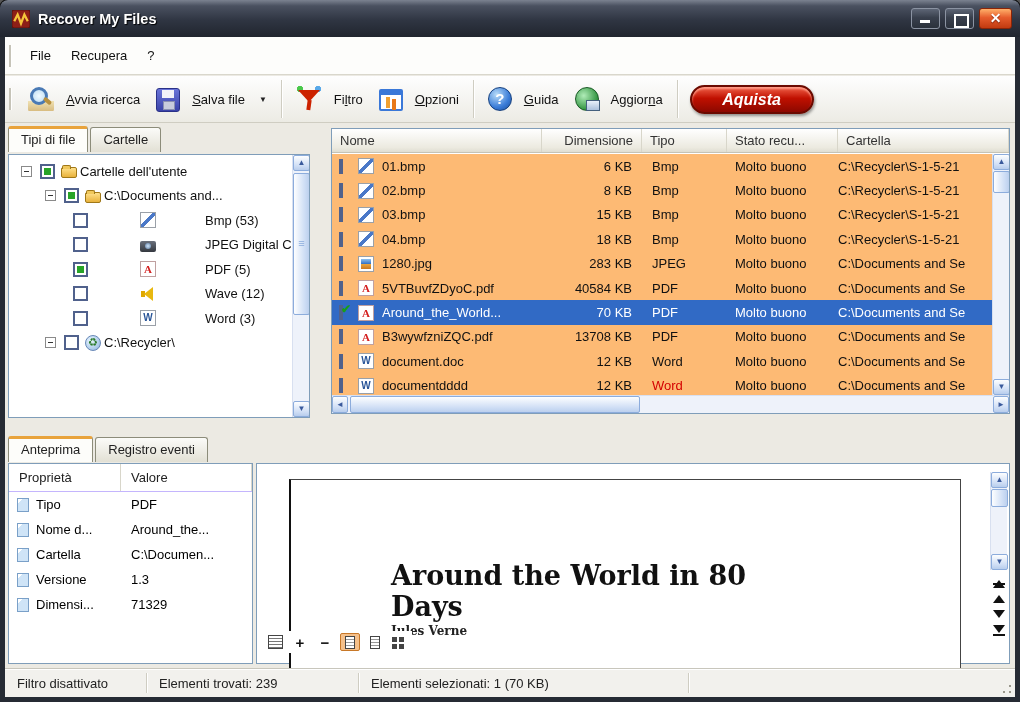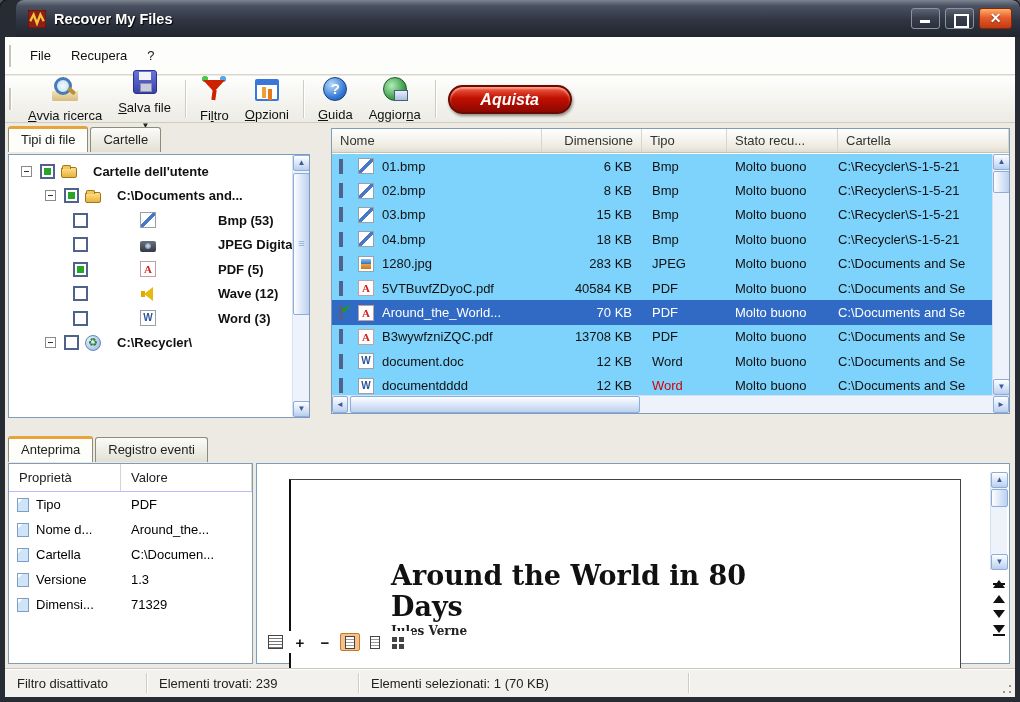--- a/index.html
+++ b/index.html
@@ -2,21 +2,21 @@
 <html><head>
 <meta charset="utf-8">
 <style>
   * { margin:0; padding:0; box-sizing:border-box; }
   html,body { background:#555; }
   body { font-family:"Liberation Sans", sans-serif; }
   .window { position:relative; width:1020px; height:702px; background:#262b34;
             border-radius:8px 8px 0 0; overflow:hidden; box-shadow:0 0 0 1px #111; }
 
   
-  .titlebar { position:absolute; top:0; left:16px; right:0; height:37px;
+  .titlebar { position:absolute; top:0; left:0; right:0; height:37px;
     background:linear-gradient(#7b8290 0%, #4a5160 16%, #2f3542 55%, #20252e 100%);
     border-radius:8px 8px 0 0; display:flex; align-items:center; padding:0 8px; }
   .app-logo { width:18px; height:18px; margin:0 8px 0 4px; flex:none; }
   .title-text { color:#fff; font-weight:bold; font-size:14.5px; text-shadow:1px 1px 1px #000; flex:1; }
   .winbtns { display:flex; gap:5px; }
   .wbtn { width:29px; height:21px; border-radius:3px; border:1px solid #8b93a2;
     background:linear-gradient(#5d6575,#39404d 45%,#2b313c); position:relative; cursor:default; }
   .wbtn.min::after { content:""; position:absolute; left:8px; bottom:5px; width:10px; height:3px; background:#fff; }
   .wbtn.max::after { content:""; position:absolute; left:8px; top:5px; width:11px; height:10px;
     border:2px solid #fff; }
@@ -31,21 +31,21 @@
   .menubar { position:absolute; top:0; left:0; right:0; height:38px; background:#fdfdfb;
     border-bottom:1px solid #d9d7cc; display:flex; align-items:center; }
   .grip { width:3px; height:22px; margin:0 8px 0 4px; border-left:2px solid #c6c4b8; border-right:1px solid #fff; }
   .menu-item { padding:4px 10px; font-size:13px; color:#111; cursor:default; }
 
   
   .toolbar { position:absolute; top:39px; left:0; right:0; height:47px;
     background:linear-gradient(#fefefe,#ecebe4); border-bottom:1px solid #cfcdc2;
     display:flex; align-items:center; }
   .tb-sep { width:1px; height:38px; background:#cfcdc2; margin:0 6px; box-shadow:1px 0 0 #fff; }
-  .tbtn { display:flex; align-items:center; gap:6px; padding:3px 8px; border-radius:3px; cursor:default;flex-direction:column; }
+  .tbtn { display:flex; align-items:center; gap:12px; padding:3px 8px; border-radius:3px; cursor:default; }
   .tbtn .lbl { font-size:13px; color:#111; }
   .tbtn u { text-decoration:underline; }
   .dd-arrow { font-size:8px; color:#222; margin-left:2px; }
 
   .tbi { width:26px; height:26px; position:relative; flex:none; }
   
   .tbi.search { background:linear-gradient(#f0e2b4,#d8bc80) ; background-size:100% 10px; background-position:0 15px; background-repeat:no-repeat; border-radius:3px; }
   .tbi.search::before { content:""; position:absolute; left:2px; top:1px; width:12px; height:12px;
     border:3px solid #4a7ab5; border-radius:50%; background:radial-gradient(#f2fbff,#bcdcf2); }
   .tbi.search::after { content:""; position:absolute; left:15px; top:13px; width:9px; height:4px;
@@ -89,21 +89,21 @@
   
   .tree { overflow:hidden; padding-top:4px; }
   .tree-row { display:flex; align-items:center; height:24.5px; font-size:13px; color:#111; white-space:nowrap; }
   .tree-row.lvl0 { padding-left:12px; } .tree-row.lvl1 { padding-left:36px; } .tree-row.lvl2 { padding-left:64px;gap:46px; }
   .expand { width:11px; height:11px; border:1px solid #8a8a8a; background:#fff; margin-right:8px;
     position:relative; flex:none; }
   .expand::after { content:""; position:absolute; left:2px; top:4px; width:5px; height:1px; background:#333; }
   .cb { width:15px; height:15px; background:#fff; border:2px solid #50618c; margin-right:6px; flex:none; position:relative; }
   .cb.on::after { content:""; position:absolute; left:2px; top:2px; width:7px; height:7px; background:#28a428; }
   .cb.check::after { content:"✔"; position:absolute; left:0px; top:-3px; color:#17a017; font-size:12px; font-weight:bold; }
-  .tree-label { margin-left:16px; overflow:hidden;font-weight:bold; }
+  .tree-label { margin-left:3px; overflow:hidden; }
 
   
   .icon16 { width:16px; height:16px; flex:none; position:relative; display:inline-block; }
   [data-icon="user-folder"], [data-icon="folder"], [data-icon="zip"] { height:11px; margin-top:3px;
     background:linear-gradient(#ffe08a,#e8b23c); border:1px solid #a07818; border-radius:2px; }
   [data-icon="user-folder"]::before, [data-icon="folder"]::before, [data-icon="zip"]::before { content:"";
     position:absolute; left:0; top:-3px; width:7px; height:3px; background:#f0c85c; border:1px solid #a07818; border-bottom:none; border-radius:2px 2px 0 0; }
   [data-icon="zip"]::after { content:""; position:absolute; right:-2px; bottom:-2px; width:8px; height:7px; background:#4a78c8; border:1px solid #fff; }
   [data-icon="bmp"] { background:
       linear-gradient(135deg, transparent 40%, #4a78c8 40%, #4a78c8 58%, transparent 58%), #fff;
@@ -127,21 +127,21 @@
   [data-icon="recycler"]::after { content:"♻"; position:absolute; left:0; right:0; top:0px; text-align:center; color:#2a7a2a; font-size:11px; }
   [data-icon="page"] { width:12px; height:14px; margin:1px 2px 0;
     background:linear-gradient(135deg,#fff 0 20%, #cfe4f7 20%); border:1px solid #7aa0c8; }
 
   
   .filelist { overflow:hidden; }
   .fl-header { display:grid; grid-template-columns:210px 100px 85px 111px 1fr; height:24px;
     background:linear-gradient(#fff,#eceae0 80%, #e0ded2); border-bottom:1px solid #c5c3b6; font-size:13px; color:#333; }
   .fl-header > div { display:flex; align-items:center; padding:0 8px; border-right:1px solid #d8d6ca; }
   .fl-header .h-size { justify-content:flex-end; }
-  .fl-rows { position:absolute; top:25px; left:0; right:17px; bottom:18px; overflow:hidden; background:#7dd3fc; }
+  .fl-rows { position:absolute; top:25px; left:0; right:17px; bottom:18px; overflow:hidden; background:#fdba74; }
   .frow { display:grid; grid-template-columns:26px 24px 160px 100px 85px 111px 1fr; align-items:center;
     height:24.4px; font-size:13px; color:#111; white-space:nowrap; }
   .frow > span { overflow:hidden; }
   .frow .c-cb { padding-left:7px; }
   .frow .c-size { text-align:right; padding-right:10px; }
   .frow .c-type { padding-left:10px; }
   .frow .c-status { padding-left:8px; }
   .frow.sel { background:#316ac5; color:#fff; }
   .frow .red { color:#d40000; }
 

